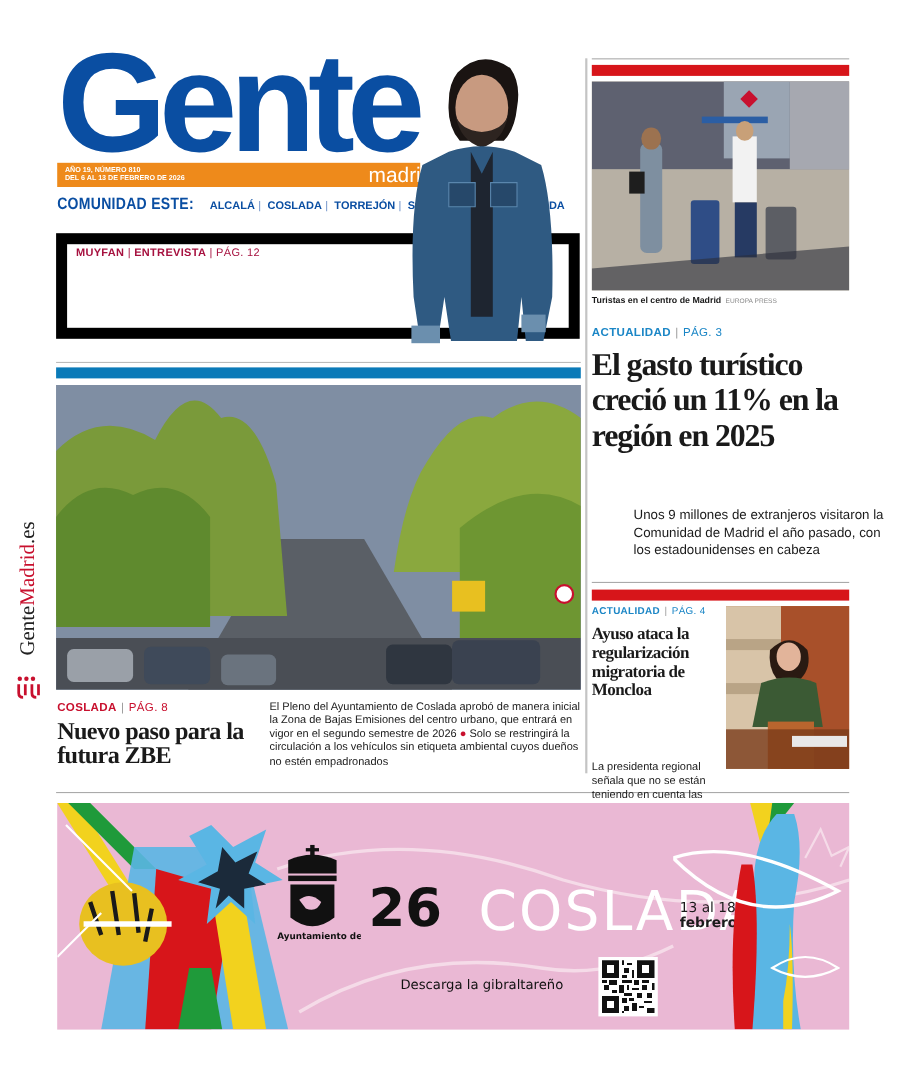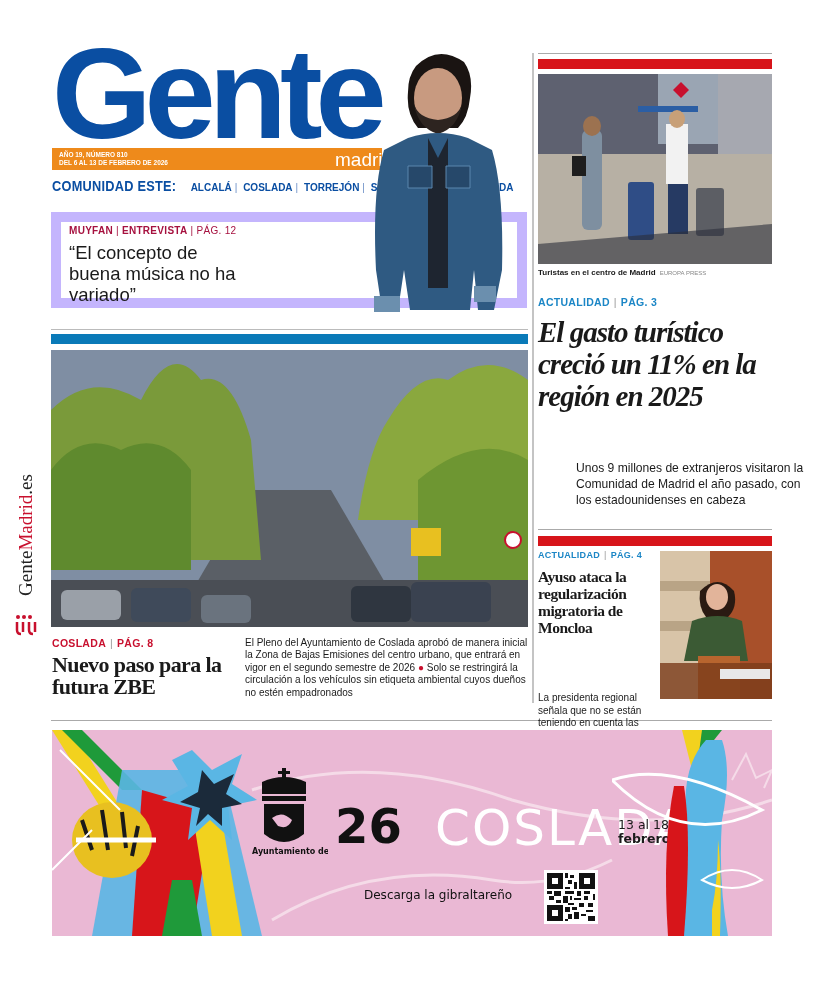--- a/index.html
+++ b/index.html
@@ -18,66 +18,66 @@
     font-weight: bold; font-size: 128px; letter-spacing: -7px; color: #0a4ea2; line-height: 1; }
   .orange-bar { position: absolute; left: 52px; top: 148px; width: 330px; height: 22px; background: #ee8a1b; }
   .orange-bar .issue { position: absolute; left: 7px; top: 3px; color: #fff; font-size: 6.5px; font-weight: bold; line-height: 8px; }
   .orange-bar .city { position: absolute; left: 283px; top: 1px; color: #fff; font-size: 19px; }
   .region-line { position: absolute; left: 52px; top: 177px; white-space: nowrap; color: #0a4ea2; font-weight: bold; }
   .region-line .lbl { font-size: 15px; letter-spacing: 0.3px; transform: scaleX(0.85); transform-origin: left; display: inline-block; }
   .region-line .towns { font-size: 10px; display: inline-block; margin-left: -12px; }
   .region-line .towns span.sep { color: #6c8fc7; font-weight: normal; margin: 0 3px; }
 
   
-  .interview-box { position: absolute; left: 51px; top: 212px; width: 476px; height: 96px; border: 10px solid #c4b5fd; background: #fff; }
+  .interview-box { position: absolute; left: 51px; top: 212px; width: 476px; height: 96px; border: 10px solid #000000; background: #fff; }
   .interview-box .kicker { position: absolute; left: 8px; top: 3px; font-size: 10px; font-weight: bold; color: #a6113f; letter-spacing: 0.3px; }
   .interview-box .kicker .sep { color: #a6113f; font-weight: normal; margin: 0 3px; }
   .interview-box .kicker .pg { font-weight: normal; }
   .interview-box .quote { position: absolute; left: 8px; top: 20px; width: 178px; font-size: 18.5px; line-height: 21px; color: #1a1a1a; }
   .interview-box .summary { position: absolute; left: 197px; top: 15px; width: 112px; font-size: 8.5px; line-height: 11px; color: #1a1a1a; }
   .interview-box .summary b { font-weight: bold; }
 
   
   .musician { position: absolute; left: 368px; top: 46px; width: 138px; height: 282px; }
 
   
   .hr-left { position: absolute; left: 51px; top: 329px; width: 477px; height: 1px; background: #bbb; }
   .blue-bar { position: absolute; left: 51px; top: 334px; width: 477px; height: 10px; background: #0a7ab8; }
 
   
   .main-photo { position: absolute; left: 51px; top: 350px; width: 477px; height: 277px; overflow: hidden; background: #8a96a8; }
 
   
   .zbe-kicker { position: absolute; left: 52px; top: 637px; font-size: 10.5px; font-weight: bold; color: #c8102e; letter-spacing: 0.3px; }
   .zbe-kicker .sep, .act-kicker .sep { font-weight: normal; margin: 0 4px; color: #999; }
-  .zbe-kicker .pg { font-weight: bold; }
+  .zbe-kicker .pg { font-weight: normal; }
   .zbe-title { position: absolute; left: 52px; top: 654px; width: 190px; font-family: "Liberation Serif", serif; font-weight: bold; font-size: 22px; line-height: 22px; letter-spacing: -0.6px; color: #1a1a1a; }
   .zbe-body { position: absolute; left: 245px; top: 637px; width: 284px; font-size: 10px; line-height: 12.4px; color: #1a1a1a; }
   .zbe-body .dot { color: #c8102e; }
 
   .hr-bottom { position: absolute; left: 51px; top: 720px; width: 721px; height: 1px; background: #aaa; }
 
   
   .right-rule { position: absolute; left: 532px; top: 53px; width: 2px; height: 650px; background: #c4c4c4; }
   .right-toprule { position: absolute; left: 538px; top: 53px; width: 234px; height: 1px; background: #aaa; }
   .red-bar { position: absolute; left: 538px; width: 234px; height: 10px; background: #d7151a; }
   .red-bar.r1 { top: 59px; }
   .red-bar.r2 { top: 536px; }
   .right-midrule { position: absolute; left: 538px; top: 529px; width: 234px; height: 1px; background: #aaa; }
 
   .tourists-photo { position: absolute; left: 538px; top: 74px; width: 234px; height: 190px; overflow: hidden; background: #b8b2a8; }
   .caption { position: absolute; left: 538px; top: 268px; font-size: 8px; font-weight: bold; color: #1a1a1a; white-space: nowrap; }
   .caption .credit { font-weight: normal; color: #888; font-size: 6px; margin-left: 4px; }
 
   .act-kicker { position: absolute; left: 538px; font-size: 10.5px; font-weight: bold; color: #1b86c6; letter-spacing: 0.3px; }
-  .act-kicker .pg { font-weight: bold; }
+  .act-kicker .pg { font-weight: normal; }
   .act-kicker.k1 { top: 296px; }
   .act-kicker.k2 { top: 550px; font-size: 9px; }
 
-  .tourism-title { position: absolute; left: 538px; top: 316px; width: 240px; font-family: "Liberation Serif", serif; font-weight: bold; font-size: 29px; line-height: 32px; letter-spacing: -1px; color: #1a1a1a; font-style: italic; }
+  .tourism-title { position: absolute; left: 538px; top: 316px; width: 240px; font-family: "Liberation Serif", serif; font-weight: bold; font-size: 29px; line-height: 32px; letter-spacing: -1px; color: #1a1a1a; }
   .tourism-body { position: absolute; left: 538px; top: 461px; width: 236px; font-size: 12.1px; line-height: 15.8px; color: #1a1a1a; margin-left: 38px; }
 
   .ayuso-title { position: absolute; left: 538px; top: 568px; width: 120px; font-family: "Liberation Serif", serif; font-weight: bold; font-size: 15.5px; line-height: 17px; letter-spacing: -0.5px; color: #1a1a1a; }
   .ayuso-body { position: absolute; left: 538px; top: 648px; width: 120px; font-size: 10px; line-height: 12.5px; color: #1a1a1a; margin-top: 44px; }
   .ayuso-photo { position: absolute; left: 660px; top: 551px; width: 112px; height: 148px; overflow: hidden; background: #b85b2f; }
 
   
   .ad { position: absolute; left: 52px; top: 730px; width: 720px; height: 206px; background: #eab8d4; overflow: hidden; }
   .ad .ayto { position: absolute; left: 196px; top: 38px; width: 80px; height: 90px; }
   .ad .carnaval { position: absolute; left: 283px; top: 8px; font-family: "DejaVu Sans", sans-serif; font-size: 60px; line-height: 60px; color: #111; letter-spacing: 1px; }
@@ -123,21 +123,20 @@
     <span>TORREJÓN</span><span class="sep">|</span>
     <span>SAN FERNANDO</span><span class="sep">|</span>
     <span>ARGANDA</span>
   </span>
 </div>
 
 <div class="interview-box">
   <div class="kicker">
     <span>MUYFAN</span><span class="sep">|</span><span>ENTREVISTA</span><span class="sep">|</span><span class="pg">PÁG. 12</span>
   </div>
-  <div class="quote">“El concepto de buena música no ha variado”</div>
 </div>
 
 <svg class="musician" viewBox="0 0 138 282">
   <path d="M48 20 q22 -22 48 -4 q10 14 6 36 q-2 20 -12 30 h-40 q-12 -14 -10 -36 q0 -16 8 -26z" fill="#1a1412"></path>
   <ellipse cx="70" cy="52" rx="24" ry="30" fill="#c89a80"></ellipse>
   <path d="M46 58 q4 24 24 30 q20 -6 24 -30 q-4 14 -24 16 q-20 -2 -24 -16z" fill="#2d2420"></path>
   <path d="M40 92 q30 -10 60 0 l24 12 q12 40 10 120 l-8 40 h-16 l-4 -40 l-4 40 h-60 l-6 -40 l-6 40 h-16 l-6 -40 q-4 -80 8 -120z" fill="#2f5a82"></path>
   <path d="M60 92 l10 20 l10 -20 v150 h-20z" fill="#1e2530"></path>
   <path d="M40 120 h24 v22 h-24z M78 120 h24 v22 h-24z" fill="#26486a" stroke="#5a86ad" stroke-width="1"></path>
   <rect x="6" y="250" width="26" height="16" fill="#6b8fae"></rect>

